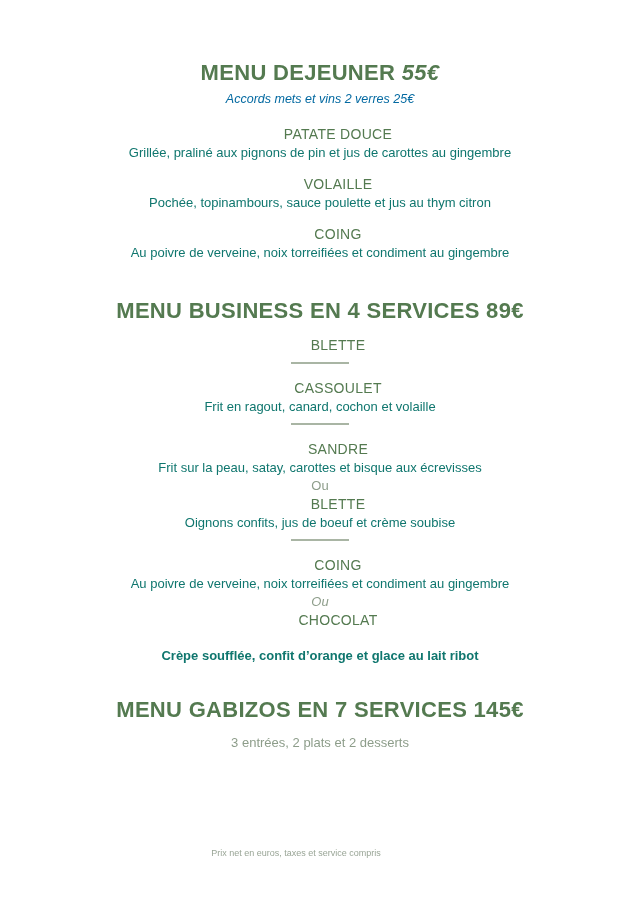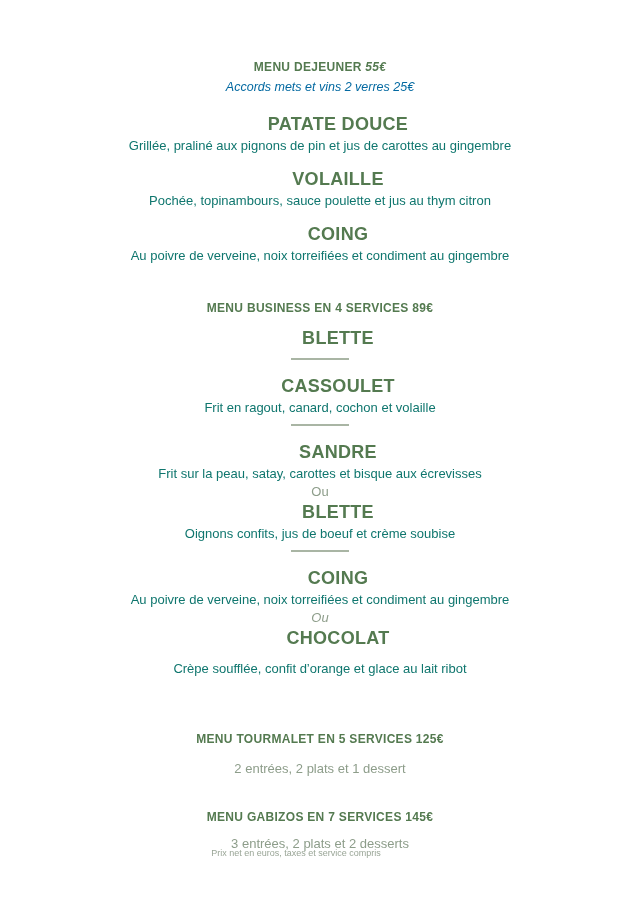--- a/index.html
+++ b/index.html
@@ -13,50 +13,50 @@
   }
   .menu-page {
     width: 640px;
     height: 905px;
     padding-top: 60px;
     text-align: center;
     color: #547a50;
     position: relative;
   }
   .menu-title {
-    font-size: 12px;
+    font-size: 22px;
     font-weight: bold;
     letter-spacing: 0.3px;
     color: #547a50;
   }
   .menu-title .price-italic {
     font-style: italic;
     margin-left: 0.3em;
   }
   .menu-subtitle {
     margin-top: 6px;
     font-size: 12.5px;
     font-style: italic;
     color: #0369a1;
   }
   .dish { margin-top: 16px; }
   .dish-tight { margin-top: 3px; }
   .dish-name {
-    font-size: 18px;
-    font-weight: bold;
+    font-size: 14px;
+    font-weight: normal;
     letter-spacing: 0.3px;
     color: #547a50;
     margin-left: 36px;
   }
   .dish-desc {
     margin-top: 3px;
     font-size: 13px;
     color: #0f766e;
   }
-  .dish-desc-wide { margin-top: 12px; }
+  .dish-desc-wide { margin-top: 20px; font-weight: bold; }
   .section-gap { margin-top: 38px; }
   .divider {
     width: 58px;
     height: 2px;
     background: #a9b5a4;
     margin: 9px auto 0 auto;
     border: none;
   }
   .or-sep {
     margin-top: 3px;
@@ -144,24 +144,20 @@
     </div>
 
     <div class="or-sep or-italic">Ou</div>
 
     <div class="dish dish-tight">
       <div class="dish-name">CHOCOLAT</div>
       <div class="dish-desc dish-desc-wide">Crèpe soufflée, confit d’orange et glace au lait ribot</div>
     </div>
   </div>
 
-  <div>
-    <div class="menu-title big-gap">MENU TOURMALET EN 5 SERVICES 125€</div>
-    <div class="plain-subtitle">2 entrées, 2 plats et 1 dessert</div>
-  </div>
 
   <div>
     <div class="menu-title mid-gap">MENU GABIZOS EN 7 SERVICES 145€</div>
     <div class="plain-subtitle" style="margin-top: 12px;">3 entrées, 2 plats et 2 desserts</div>
   </div>
 
   <div class="footer-note">Prix net en euros, taxes et service compris</div>
 
 </div>
 

